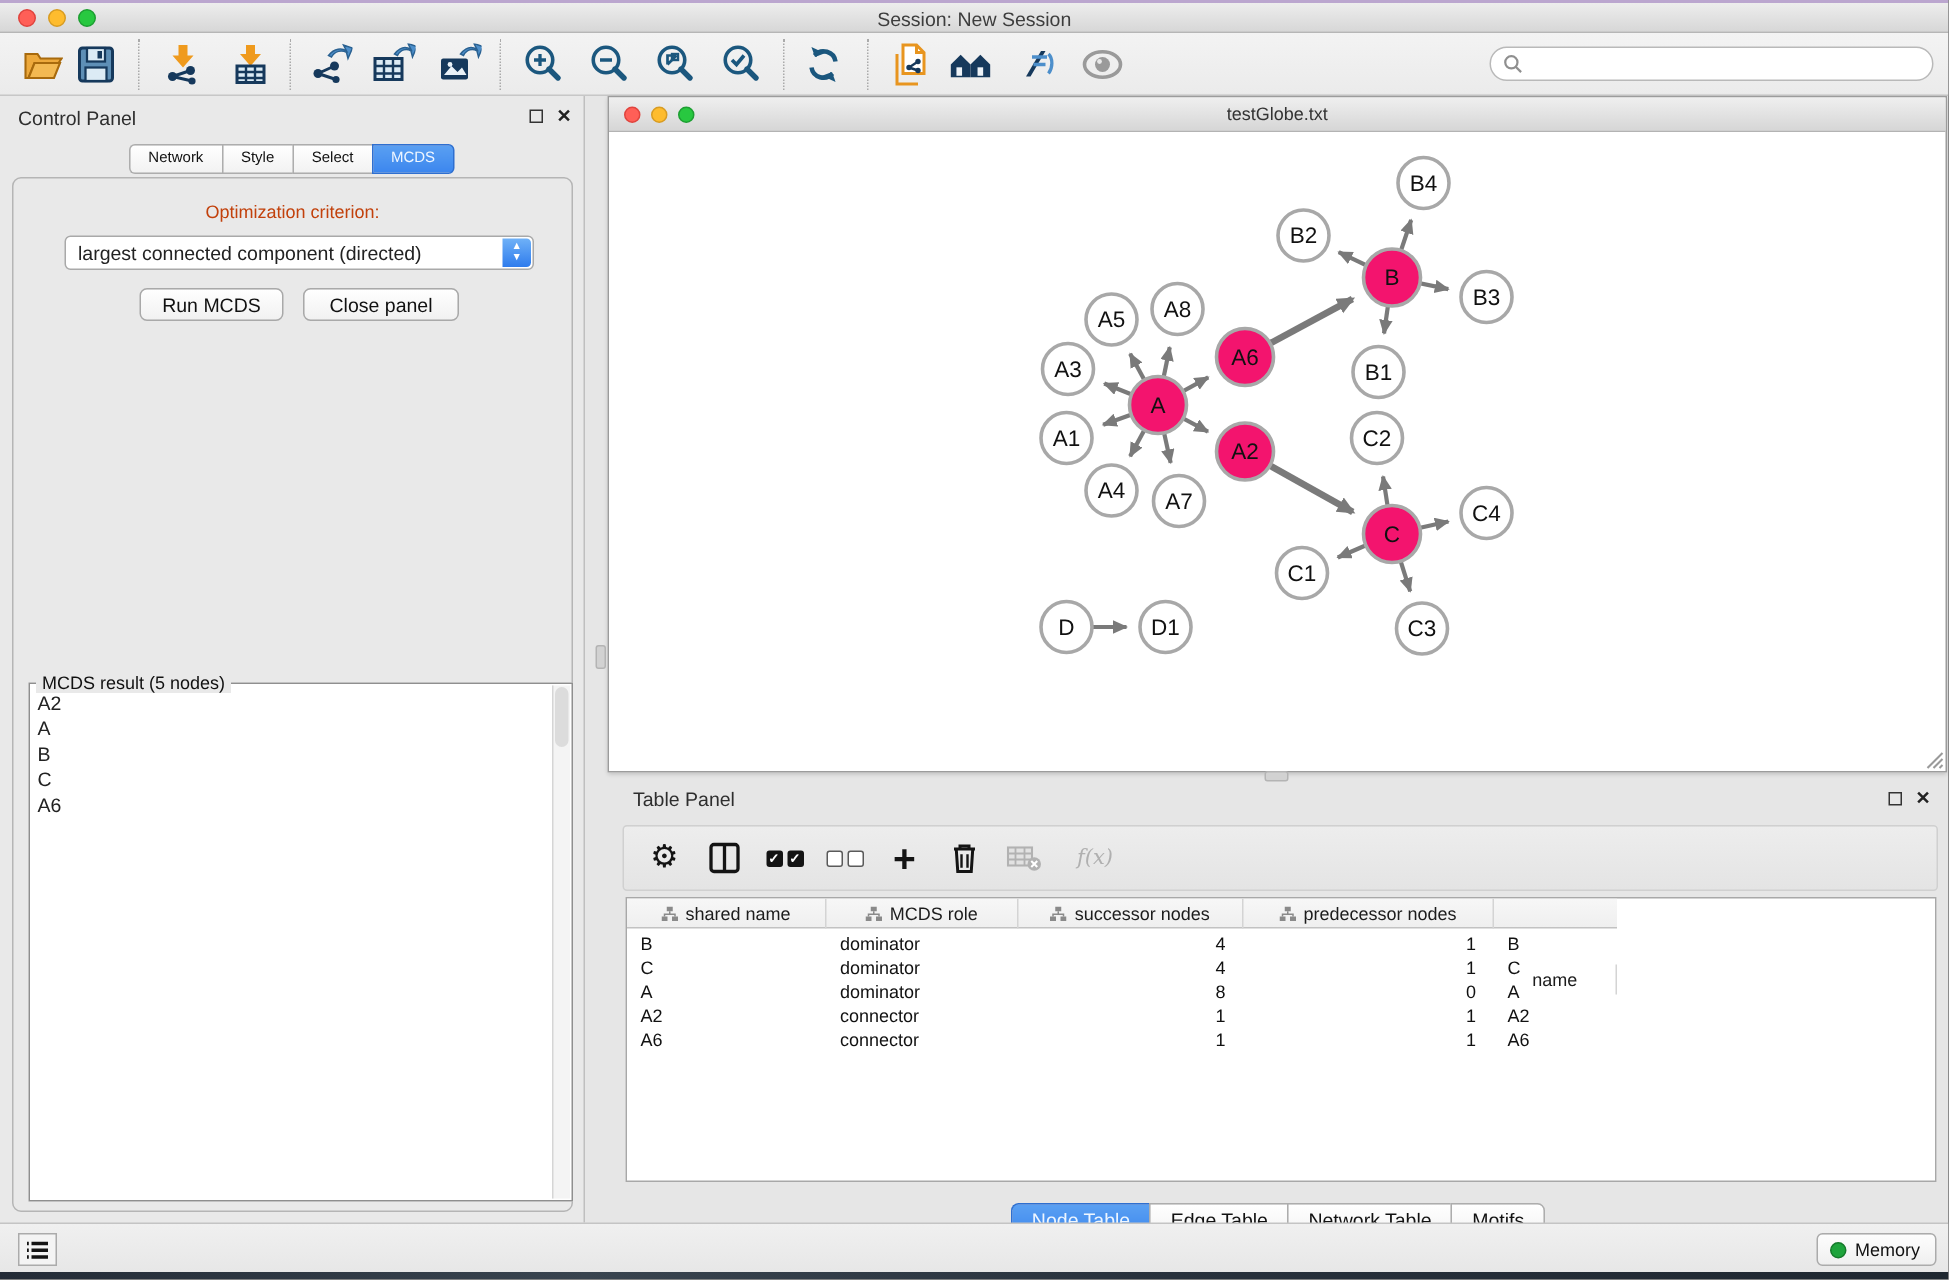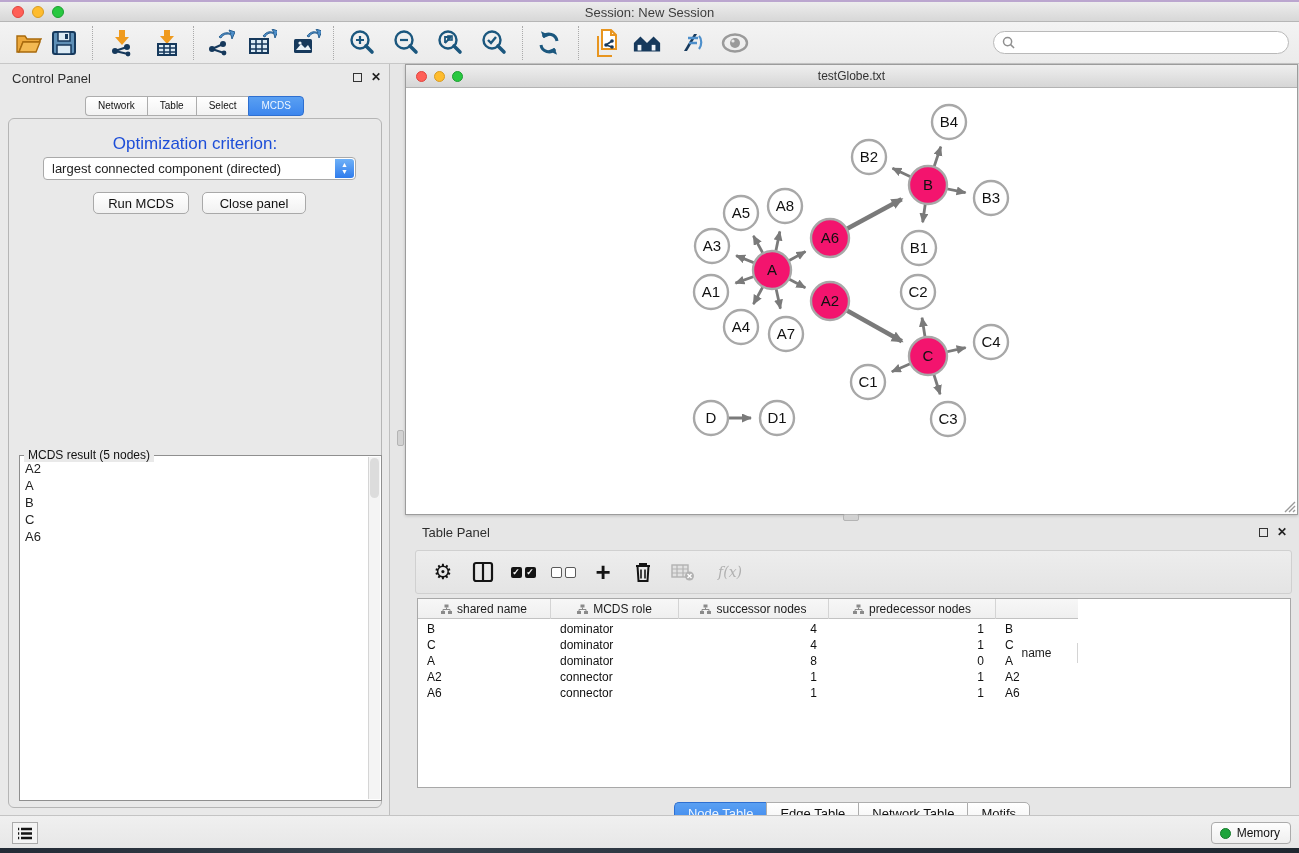--- a/index.html
+++ b/index.html
@@ -47,21 +47,21 @@
     padding:3px 12px 4px; font-size:10px; background:linear-gradient(#ffffff,#f2f2f2);
     border:1px solid #adadad; border-right:none; color:#111;
   }
   .cp-tab:first-child { border-radius:4px 0 0 4px; }
   .cp-tab:last-child { border-right:1px solid #adadad; border-radius:0 4px 4px 0; }
   .cp-tab.sel { background:linear-gradient(#5aa0f2,#3c86ee); color:#eef6ff; border-color:#2e6fd0; }
   .cp-pane {
     position:absolute; left:8px; top:54px; width:374px; height:690px;
     border:1px solid #b5b5b5; border-radius:6px; background:#e9e9e9;
   }
-  .opt-label { position:absolute; left:0; width:100%; top:15px; text-align:center; font-size:17px; color:#1d4ed8; }
+  .opt-label { position:absolute; left:0; width:100%; top:15px; text-align:center; font-size:12px; color:#c2410c; }
   .dropdown {
     position:absolute; left:34px; top:38px; width:313px; height:23px;
     background:#fff; border:1px solid #a9a9a9; border-radius:4px;
     display:flex; align-items:center; padding-left:8px; font-size:13px;
   }
   .dd-stepper {
     position:absolute; right:1px; top:1px; bottom:1px; width:19px; border-radius:0 3px 3px 0;
     background:linear-gradient(#6fb1f7,#2f7ced); display:flex; flex-direction:column; align-items:center; justify-content:center; gap:1px;
   }
   .dd-stepper span { color:#fff; font-size:7px; line-height:6px; }
@@ -299,21 +299,21 @@
   </div>
 
   <div class="control-panel">
     <div class="panel-head">Control Panel</div>
     <div class="panel-ctls">
       <span class="float-box"></span>
       <span class="close-x">✕</span>
     </div>
     <div class="cp-tabs">
         <div class="cp-tab">Network</div>
-        <div class="cp-tab">Table</div>
+        <div class="cp-tab">Style</div>
         <div class="cp-tab">Select</div>
         <div class="cp-tab sel">MCDS</div>
       </div>
     <div class="cp-pane">
       <div class="opt-label">Optimization criterion:</div>
       <div class="dropdown">
         <span>largest connected component (directed)</span>
         <span class="dd-stepper">
             <span>▲</span>
             <span>▼</span>

